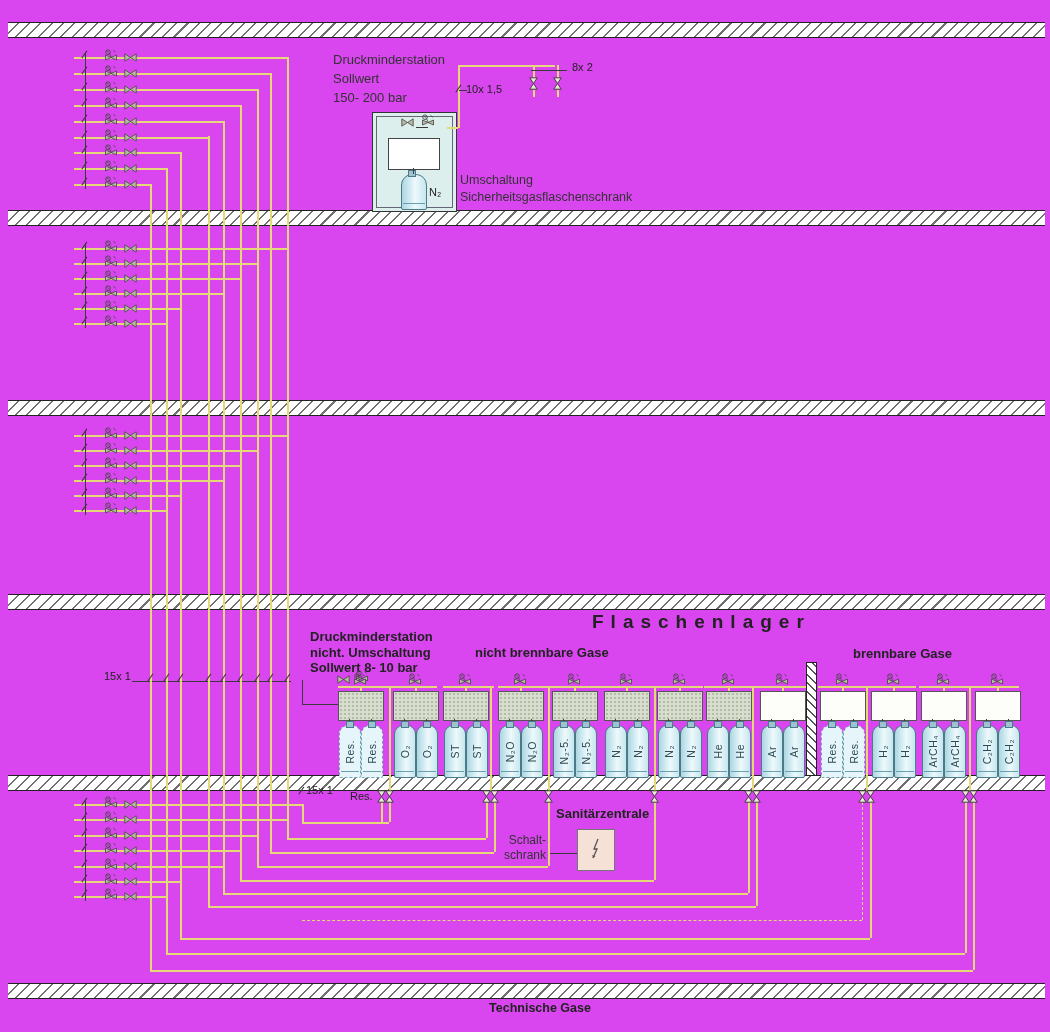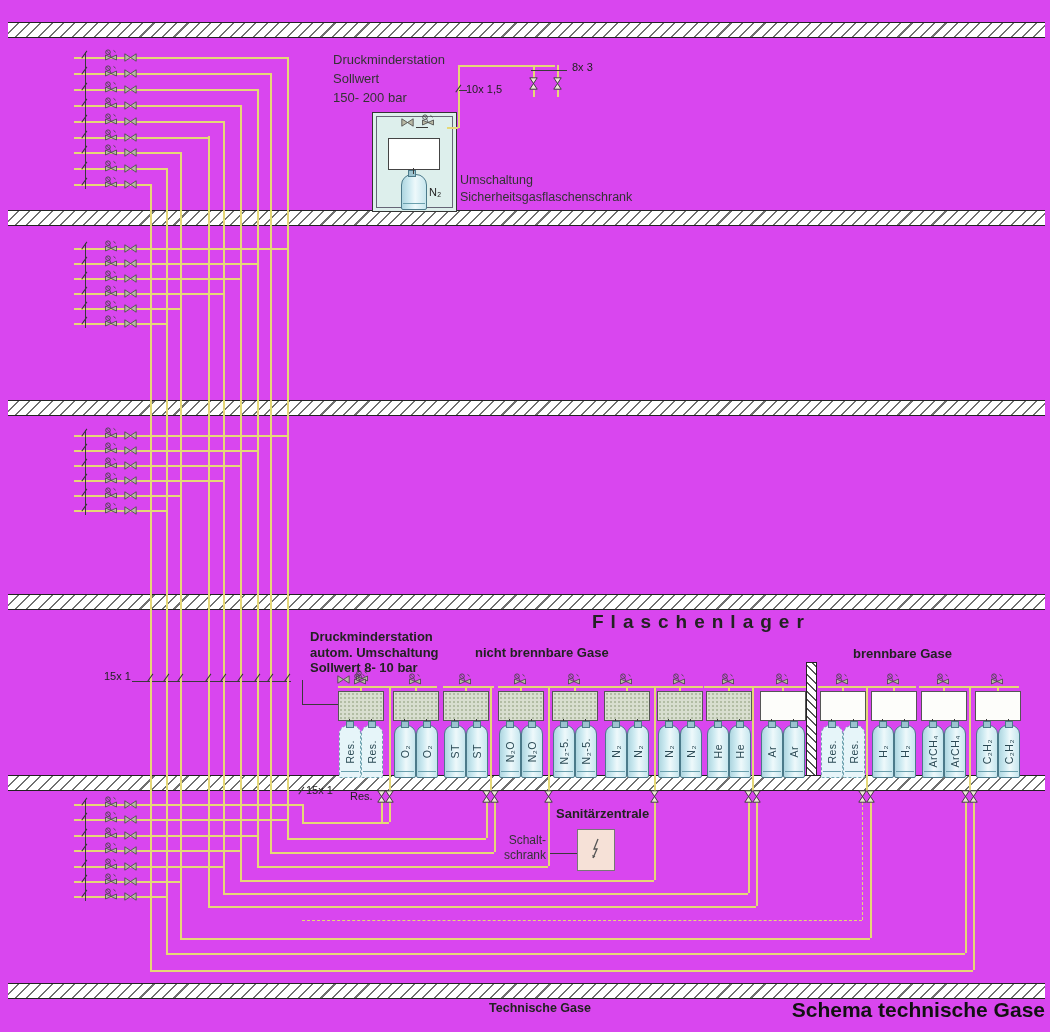--- a/index.html
+++ b/index.html
@@ -63,37 +63,37 @@
   <div class="band" style="top:594px"></div>
   <div class="band" style="top:775px"></div>
   <div class="band" style="top:983px"></div>
 
   <div class="title3" style="left:333px;top:50px">
     <div>Druckminderstation</div>
     <div>Sollwert</div>
     <div>150- 200 bar</div>
   </div>
   <div class="lab sm" style="left:466px;top:83px">10x 1,5</div>
-  <div class="lab sm" style="left:572px;top:61px">8x 3</div>
+  <div class="lab sm" style="left:572px;top:61px">8x 2</div>
   <div class="cabinet">
     <div class="inner"></div>
   </div>
   <div class="whitebox" style="left:388px;top:138px;width:50px;height:30px"></div>
   <div class="cyl" style="left:401px;top:174px;width:24px;height:34px;border-radius:11px 11px 2px 2px">
   </div>
   <div class="lab sm" style="left:429px;top:186px">N₂</div>
   <div class="note" style="left:460px;top:172px">
     <div>Umschaltung</div>
     <div>Sicherheitsgasflaschenschrank</div>
   </div>
 
   <div class="flaschtitle" style="left:592px;top:611px">Flaschenlager</div>
   <div class="station3" style="left:310px;top:629px">
     <div>Druckminderstation</div>
-    <div>autom. Umschaltung</div>
+    <div>nicht. Umschaltung</div>
     <div>Sollwert 8- 10 bar</div>
   </div>
   <div class="lab b" style="left:475px;top:645px;font-size:13px">nicht brennbare Gase</div>
   <div class="lab b" style="left:853px;top:646px;font-size:13px">brennbare Gase</div>
   <div class="lab sm" style="left:104px;top:670px">15x 1</div>
   <div class="wall" style="left:806px;top:662px;height:112px"></div>
 
   <div class="lab sm" style="left:306px;top:784px">15x 1</div>
   <div class="lab sm" style="left:350px;top:790px">Res.</div>
   <div class="lab b" style="left:556px;top:806px;font-size:13px">Sanitärzentrale</div>
@@ -102,21 +102,20 @@
     <div>schrank</div>
   </div>
   <div class="sanitbox">
     <svg width="12" height="24" viewBox="0 0 12 24">
       <path d="M8,1 L4,11 L7,11 L3,20" fill="none" stroke="#555" stroke-width="1.3"></path>
       <path d="M3,20 L2.2,16.8 L5.4,18.6 Z" fill="#555"></path>
     </svg>
   </div>
 
   <div class="footerlab">Technische Gase</div>
-  <div class="sheettitle">Schema technische Gase</div>
 <div class="pipe-h" style="left: 447px; top: 127px; width: 11px;"></div>
     <div class="pipe-h" style="left: 458px; top: 65px; width: 97px;"></div>
     <div class="pipe-h" style="left: 338px; top: 686px; width: 99px;"></div>
     <div class="pipe-h" style="left: 443px; top: 686px; width: 51px;"></div>
     <div class="pipe-h" style="left: 498px; top: 686px; width: 50px;"></div>
     <div class="pipe-h" style="left: 550px; top: 686px; width: 153px;"></div>
     <div class="pipe-h" style="left: 704px; top: 686px; width: 102px;"></div>
     <div class="pipe-h" style="left: 818px; top: 686px; width: 98px;"></div>
     <div class="pipe-h" style="left: 919px; top: 686px; width: 100px;"></div>
     <div class="pipe-v" style="left: 458px; top: 65px; height: 63px;"></div>

